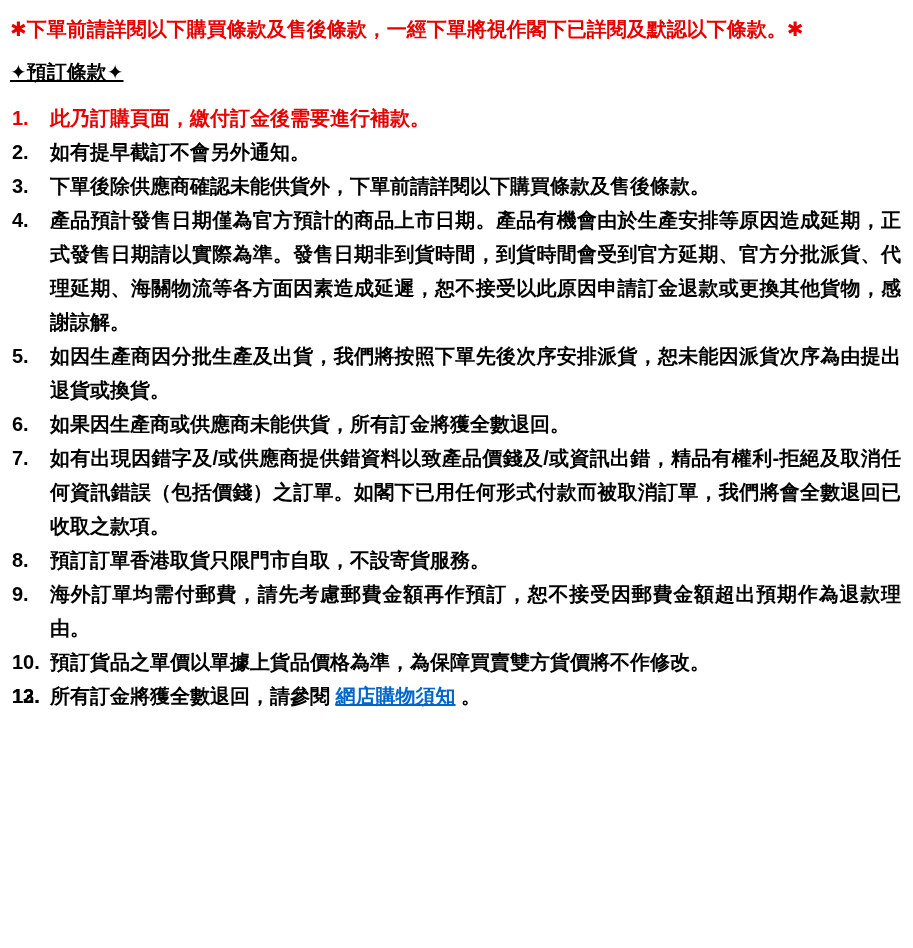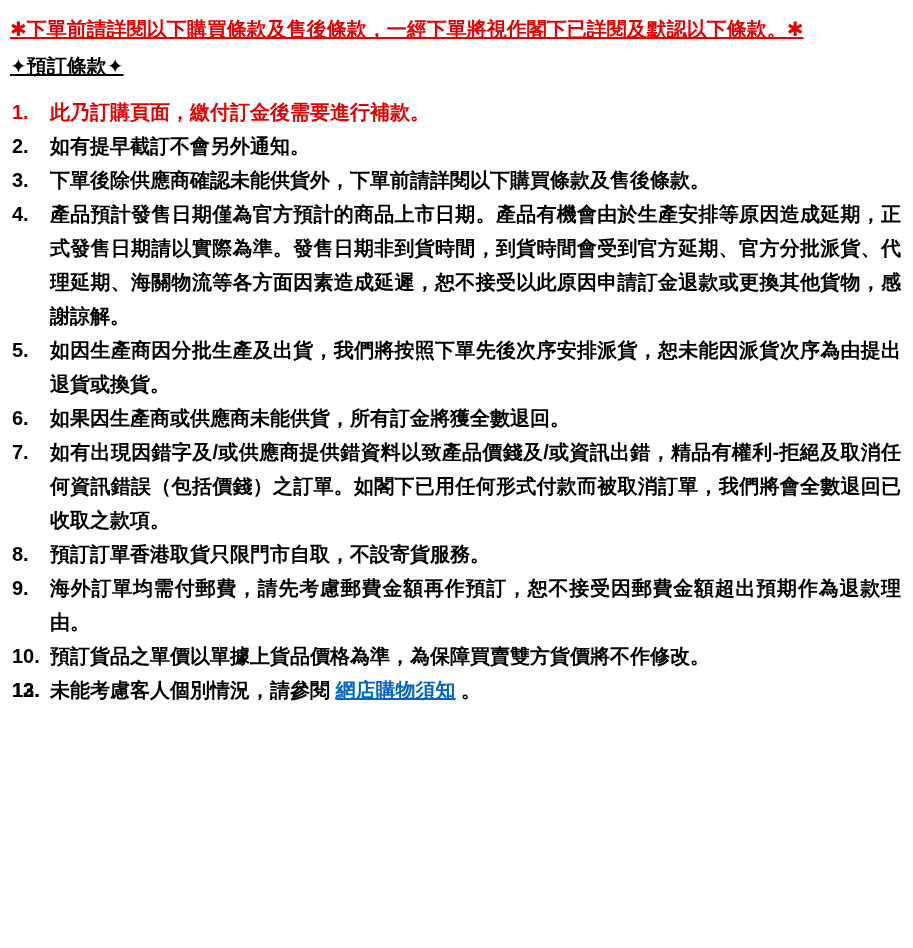--- a/index.html
+++ b/index.html
@@ -9,23 +9,22 @@
     height: 948px;
     overflow: hidden;
     padding: 8px 12px 0 10px;
     font-family: "Liberation Sans", "DejaVu Sans", sans-serif;
     font-weight: bold;
     font-size: 20px;
     color: #000000;
   }
   .doc-title {
     color: var(--red, #e60000);
-    text-decoration: underline;
     line-height: 34px;
-    margin: 4px 0 3px 0;
+    margin: 4px 0 9px 0;
   }
   .section-heading {
     text-decoration: underline;
     line-height: 34px;
     margin: 0 0 12px 0;
   }
   .terms-list { list-style: none; }
   .term {
     position: relative;
     padding-left: 40px;
@@ -62,15 +61,15 @@
       <li class="term"><span class="num">2.</span><span>如有提早截訂不會另外通知。</span></li>
       <li class="term"><span class="num">3.</span><span>下單後除供應商確認未能供貨外，下單前請詳閱以下購買條款及售後條款。</span></li>
       <li class="term"><span class="num">4.</span><span>產品預計發售日期僅為官方預計的商品上市日期。產品有機會由於生產安排等原因造成延期，正式發售日期請以實際為準。發售日期非到貨時間，到貨時間會受到官方延期、官方分批派貨、代理延期、海關物流等各方面因素造成延遲，恕不接受以此原因申請訂金退款或更換其他貨物，感謝諒解。</span></li>
       <li class="term"><span class="num">5.</span><span>如因生產商因分批生產及出貨，我們將按照下單先後次序安排派貨，恕未能因派貨次序為由提出退貨或換貨。</span></li>
       <li class="term"><span class="num">6.</span><span>如果因生產商或供應商未能供貨，所有訂金將獲全數退回。</span></li>
       <li class="term"><span class="num">7.</span><span>如有出現因錯字及/或供應商提供錯資料以致產品價錢及/或資訊出錯，精品有權利-拒絕及取消任何資訊錯誤（包括價錢）之訂單。如閣下已用任何形式付款而被取消訂單，我們將會全數退回已收取之款項。</span></li>
       <li class="term"><span class="num">8.</span><span>預訂訂單香港取貨只限門市自取，不設寄貨服務。</span></li>
       <li class="term"><span class="num">9.</span><span>海外訂單均需付郵費，請先考慮郵費金額再作預訂，恕不接受因郵費金額超出預期作為退款理由。</span></li>
       <li class="term"><span class="num">10.</span><span>預訂貨品之單價以單據上貨品價格為準，為保障買賣雙方貨價將不作修改。</span></li>
       <li class="term"><span class="num">12.</span></li>
-      <li class="term"><span class="num">13.</span><span>未能考慮客人個別情況，請參閱 </span><a class="seg-link" href="#">網店購物須知</a><span> 。</span></li>
+      <li class="term"><span class="num">13.</span><span>所有訂金將獲全數退回，請參閱 </span><a class="seg-link" href="#">網店購物須知</a><span> 。</span></li>
     </ol>
 </div>
 
 </body></html>

